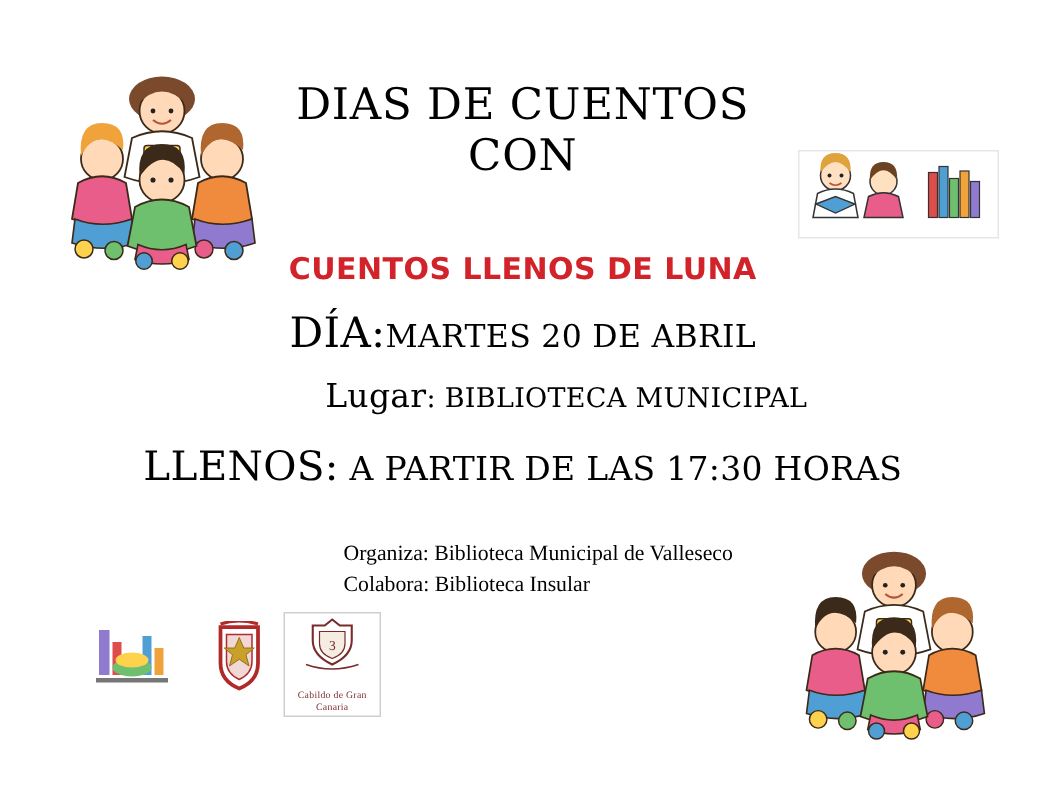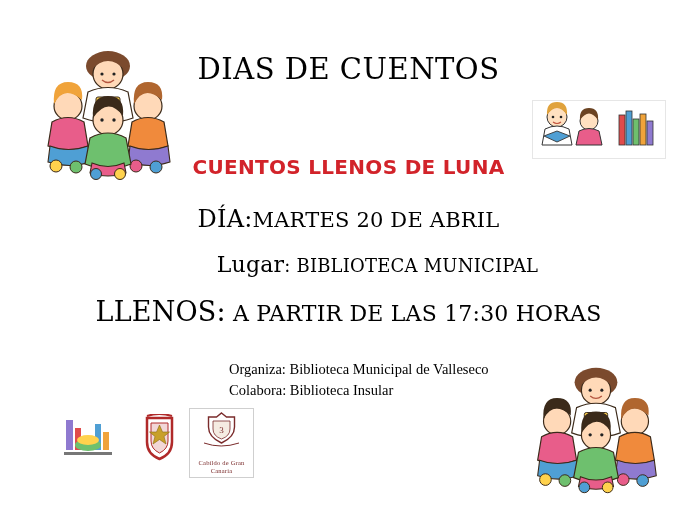--- a/index.html
+++ b/index.html
@@ -33,42 +33,42 @@
     color: #000000;
     line-height: 1.18;
   }
   .title .line2 {
     display: block;
   }
 
   .subtitle {
     position: absolute;
     left: 0;
-    top: 155px;
+    top: 167px;
     width: 697px;
     text-align: center;
     font-family: "DejaVu Sans", sans-serif;
     font-weight: bold;
     font-size: 20px;
     color: #d2232a;
     letter-spacing: 0.3px;
   }
 
   .dia {
     position: absolute;
     left: 0;
     top: 205px;
     width: 697px;
     text-align: center;
     font-family: "DejaVu Serif", serif;
     font-size: 21px;
     color: #000000;
     letter-spacing: 0.2px;
   }
-  .dia .small-caps-big { font-size: 24px; }
+  .dia .small-caps-big { font-size: 28px; }
 
   .lugar {
     position: absolute;
     left: 0;
     top: 252px;
     width: 697px;
     text-align: center;
     font-family: "DejaVu Serif", serif;
     font-size: 18px;
     color: #000000;
@@ -224,20 +224,21 @@
         <rect x="93" y="10" width="6" height="34" fill="#4f9fd4" stroke="#333" stroke-width="0.8"></rect>
         <rect x="100" y="18" width="6" height="26" fill="#6ec06e" stroke="#333" stroke-width="0.8"></rect>
         <rect x="107" y="13" width="6" height="31" fill="#f0a33a" stroke="#333" stroke-width="0.8"></rect>
         <rect x="114" y="20" width="6" height="24" fill="#8f7ad0" stroke="#333" stroke-width="0.8"></rect>
       </g>
     </svg>
   </div>
 
   <div class="title">
     <span>DIAS DE CUENTOS</span>
+    <span class="line2">CON</span>
   </div>
 
   <div class="subtitle">CUENTOS LLENOS DE LUNA</div>
 
   <div class="dia">
     <span class="small-caps-big">DÍA:</span><span>MARTES 20 DE ABRIL</span>
   </div>
 
   <div class="lugar">
     <span class="big">Lugar</span><span>: BIBLIOTECA MUNICIPAL</span>

